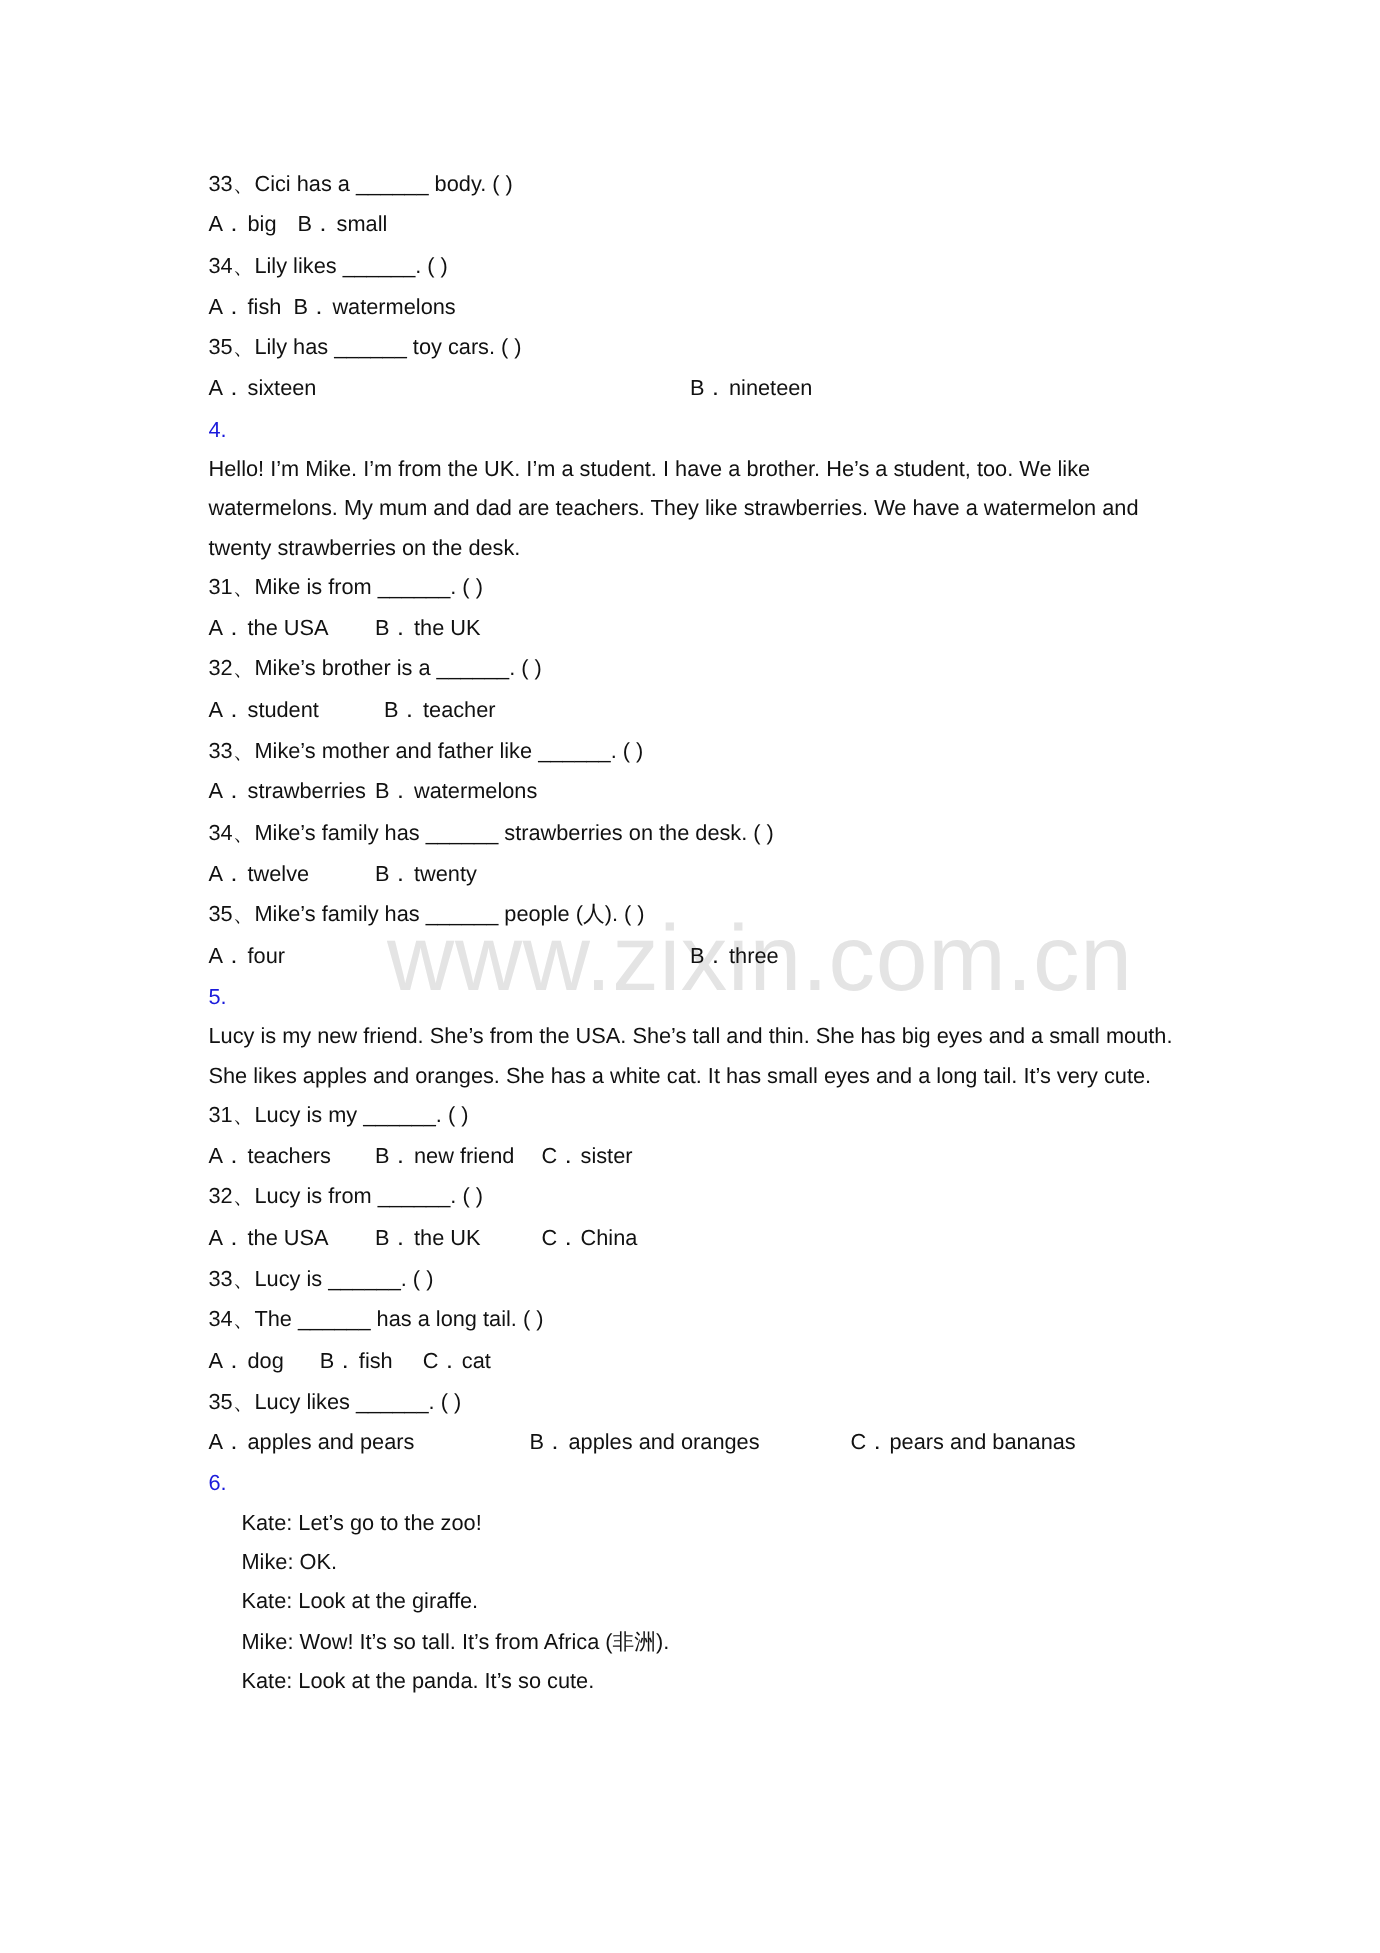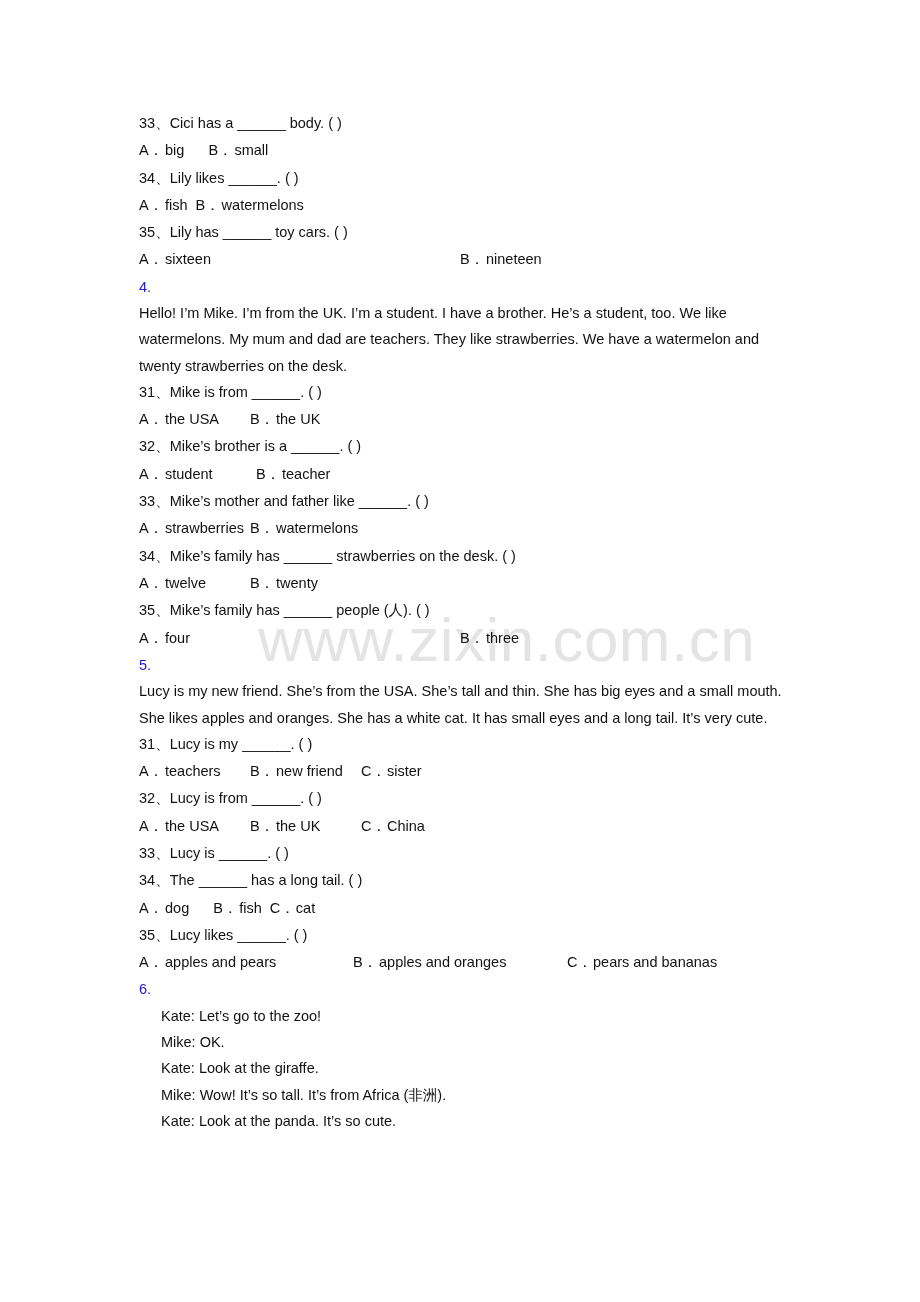--- a/index.html
+++ b/index.html
@@ -77,21 +77,21 @@
 </head>
 <body>
 
 <div class="watermark">www.zixin.com.cn</div>
 
 <div class="page">
 
   <div class="line">33、Cici has a ______ body. (    )</div>
   <div class="line">
     <span class="opt"><span class="opt-letter">A．</span><span>big</span></span>
-    <span class="opt" style="margin-left:20px"><span class="opt-letter">B．</span><span>small</span></span>
+    <span class="opt" style="margin-left:10px"><span class="opt-letter">B．</span><span>small</span></span>
   </div>
   <div class="line">34、Lily likes ______. (    )</div>
   <div class="line">
     <span class="opt"><span class="opt-letter">A．</span><span>fish</span></span>
     <span class="opt" style="margin-left:4px"><span class="opt-letter">B．</span><span>watermelons</span></span>
   </div>
   <div class="line">35、Lily has ______ toy cars. (    )</div>
   <div class="line">
     <span class="opt abs" style="left:0"><span class="opt-letter">A．</span><span>sixteen</span></span>
     <span class="opt abs" style="left:321px"><span class="opt-letter">B．</span><span>nineteen</span></span>
@@ -139,21 +139,21 @@
   <div class="line">
     <span class="opt abs" style="left:0"><span class="opt-letter">A．</span><span>the USA</span></span>
     <span class="opt abs" style="left:111px"><span class="opt-letter">B．</span><span>the UK</span></span>
     <span class="opt abs" style="left:222px"><span class="opt-letter">C．</span><span>China</span></span>
   </div>
   <div class="line">33、Lucy is ______. (   )</div>
   <div class="line">34、The ______ has a long tail. (   )</div>
   <div class="line">
     <span class="opt"><span class="opt-letter">A．</span><span>dog</span></span>
     <span class="opt" style="margin-left:20px"><span class="opt-letter">B．</span><span>fish</span></span>
-    <span class="opt" style="margin-left:4px"><span class="opt-letter">C．</span><span>cat</span></span>
+    <span class="opt" style="margin-left:16px"><span class="opt-letter">C．</span><span>cat</span></span>
   </div>
   <div class="line">35、Lucy likes ______. (   )</div>
   <div class="line">
     <span class="opt abs" style="left:0"><span class="opt-letter">A．</span><span>apples and pears</span></span>
     <span class="opt abs" style="left:214px"><span class="opt-letter">B．</span><span>apples and oranges</span></span>
     <span class="opt abs" style="left:428px"><span class="opt-letter">C．</span><span>pears and bananas</span></span>
   </div>
 
   <div class="section-num">6.</div>
   <div class="dialog">Kate: Let’s go to the zoo!</div>

